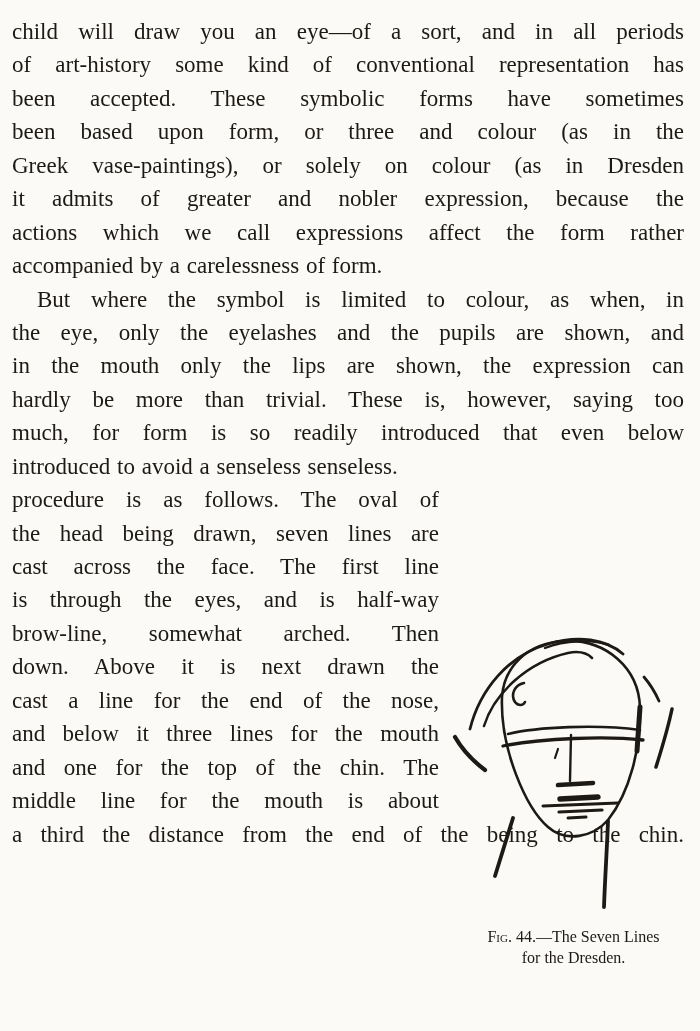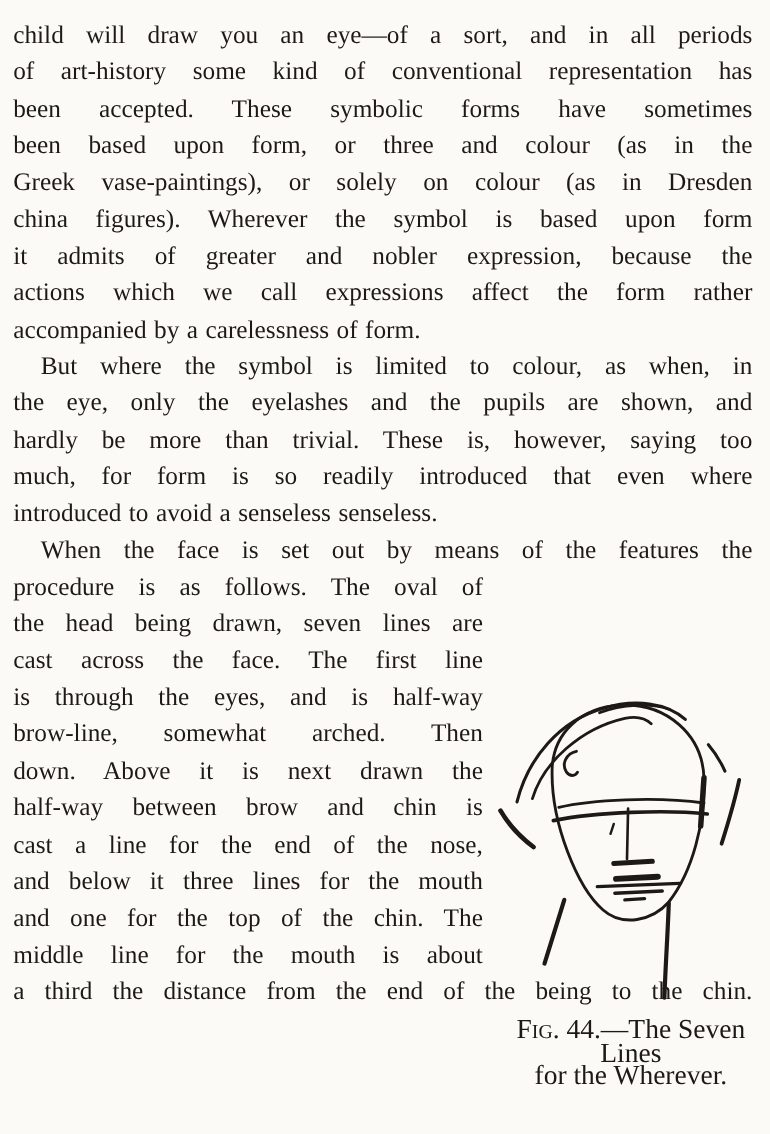--- a/index.html
+++ b/index.html
@@ -20,55 +20,53 @@
     white-space:normal;
     overflow:visible;
   }
   .line.endp{text-align-last:left;}
   .line.ind{padding-left:25px;}
   .line.narrow{width:427px;}
   .fig{position:absolute;left:447px;top:631px;width:253px;margin:0;}
   .fig svg{display:block;}
   .fig path{fill:none;stroke:var(--ink-color,#1d1a16);stroke-linecap:round;stroke-linejoin:round;}
   .cap{
-    font-size:25px;line-height:20.5px;
+    font-size:16px;line-height:20.5px;
     text-align:center;margin-top:4px;
     color:var(--ink-color,#1d1a16);
   }
   .sc{font-variant:small-caps;}
 </style>
 </head>
 <body>
 
 <div class="page">
 
   <div class="text">
 
   <div class="line">child will draw you an eye—of a sort, and in all periods</div>
       <div class="line">of art-history some kind of conventional representation has</div>
       <div class="line">been accepted. These symbolic forms have sometimes</div>
       <div class="line">been based upon form, or three and colour (as in the</div>
       <div class="line">Greek vase-paintings), or solely on colour (as in Dresden</div>
-      <div class="line">china figures). Wherever the symbol is based upon form</div>
       <div class="line">it admits of greater and nobler expression, because the</div>
       <div class="line">actions which we call expressions affect the form rather</div>
       <div class="line endp">accompanied by a carelessness of form.</div>
       <div class="line ind">But where the symbol is limited to colour, as when, in</div>
       <div class="line">the eye, only the eyelashes and the pupils are shown, and</div>
+      <div class="line">in the mouth only the lips are shown, the expression can</div>
       <div class="line">hardly be more than trivial. These is, however, saying too</div>
-      <div class="line">much, for form is so readily introduced that even where</div>
+      <div class="line">much, for form is so readily introduced that even below</div>
       <div class="line endp">introduced to avoid a senseless senseless.</div>
-      <div class="line ind">When the face is set out by means of the features the</div>
       <div class="line narrow">procedure is as follows. The oval of</div>
       <div class="line narrow">the head being drawn, seven lines are</div>
       <div class="line narrow">cast across the face. The first line</div>
       <div class="line narrow">is through the eyes, and is half-way</div>
       <div class="line narrow">brow-line, somewhat arched. Then</div>
       <div class="line narrow">down. Above it is next drawn the</div>
-      <div class="line narrow">half-way between brow and chin is</div>
       <div class="line narrow">cast a line for the end of the nose,</div>
       <div class="line narrow">and below it three lines for the mouth</div>
       <div class="line narrow">and one for the top of the chin. The</div>
       <div class="line narrow">middle line for the mouth is about</div>
       <div class="line">a third the distance from the end of the being to the chin.</div>
     </div>
 
   <figure class="fig">
     <svg width="253" height="292" viewBox="0 0 253 292" xmlns="http://www.w3.org/2000/svg">
 
@@ -92,17 +90,17 @@
       <path stroke-width="5.4" d="M 113 168 L 151 166"></path>
       <path stroke-width="3" d="M 96 175 L 171 172"></path>
       <path stroke-width="3.2" d="M 112 181 L 155 179"></path>
       <path stroke-width="3" d="M 121 187 L 139 186"></path>
 
       <path stroke-width="3.8" d="M 66 187 L 48 245"></path>
       <path stroke-width="3.8" d="M 161 190 C 160 218 158 247 157 276"></path>
     </svg>
     <figcaption class="cap">
       <div><span class="sc">Fig. 44.</span><span>—The Seven Lines</span></div>
-      <div>for the Wherever.</div>
+      <div>for the Dresden.</div>
     </figcaption>
   </figure>
 
 </div>
 
 </body></html>

